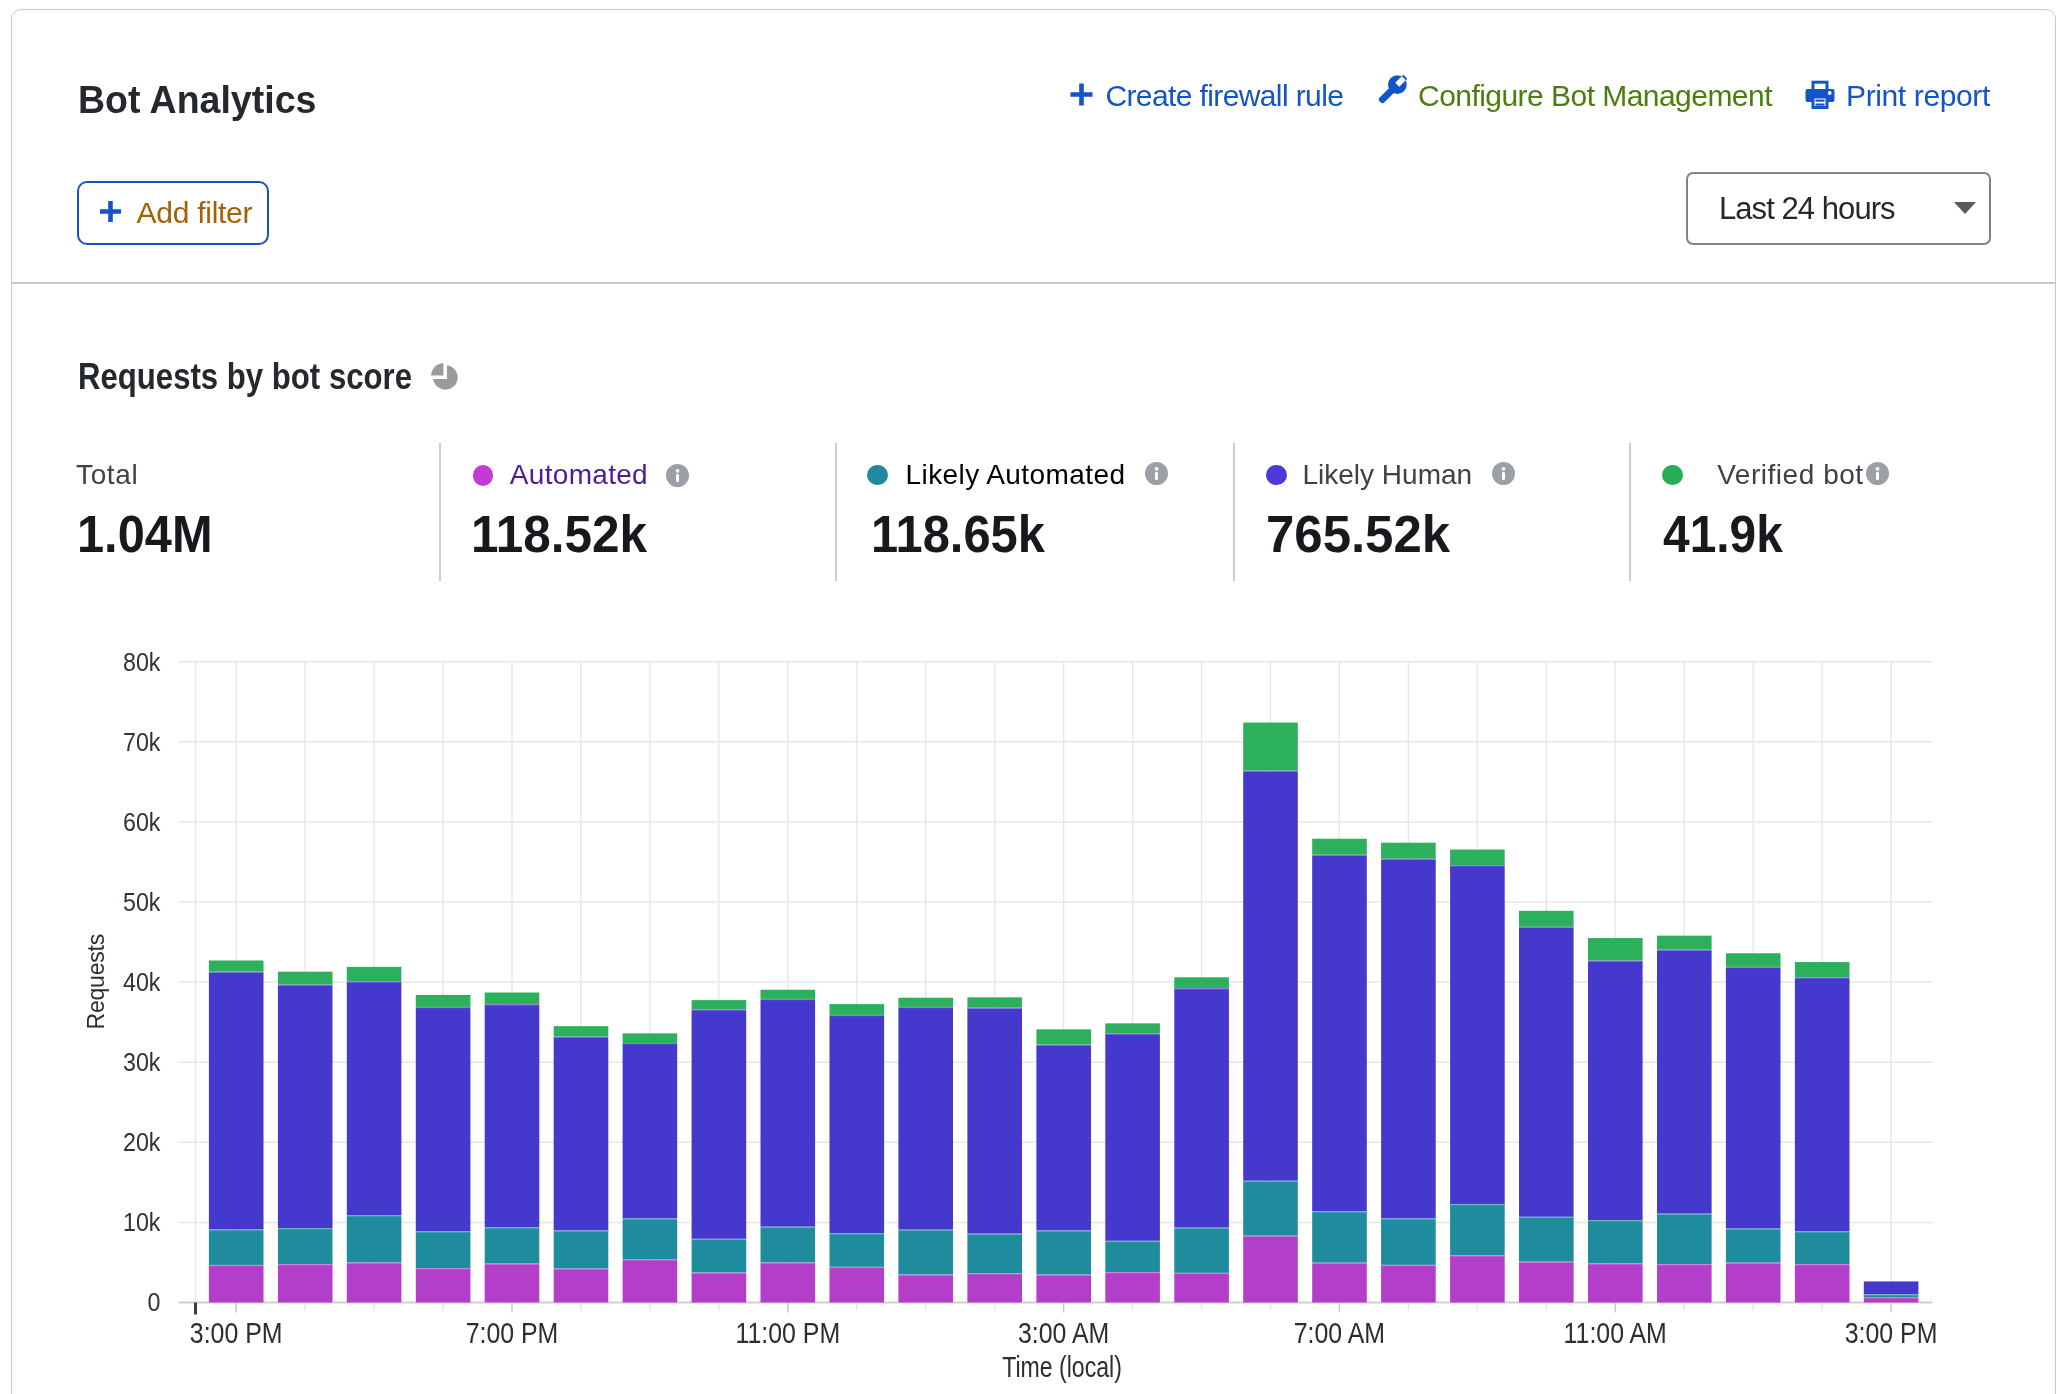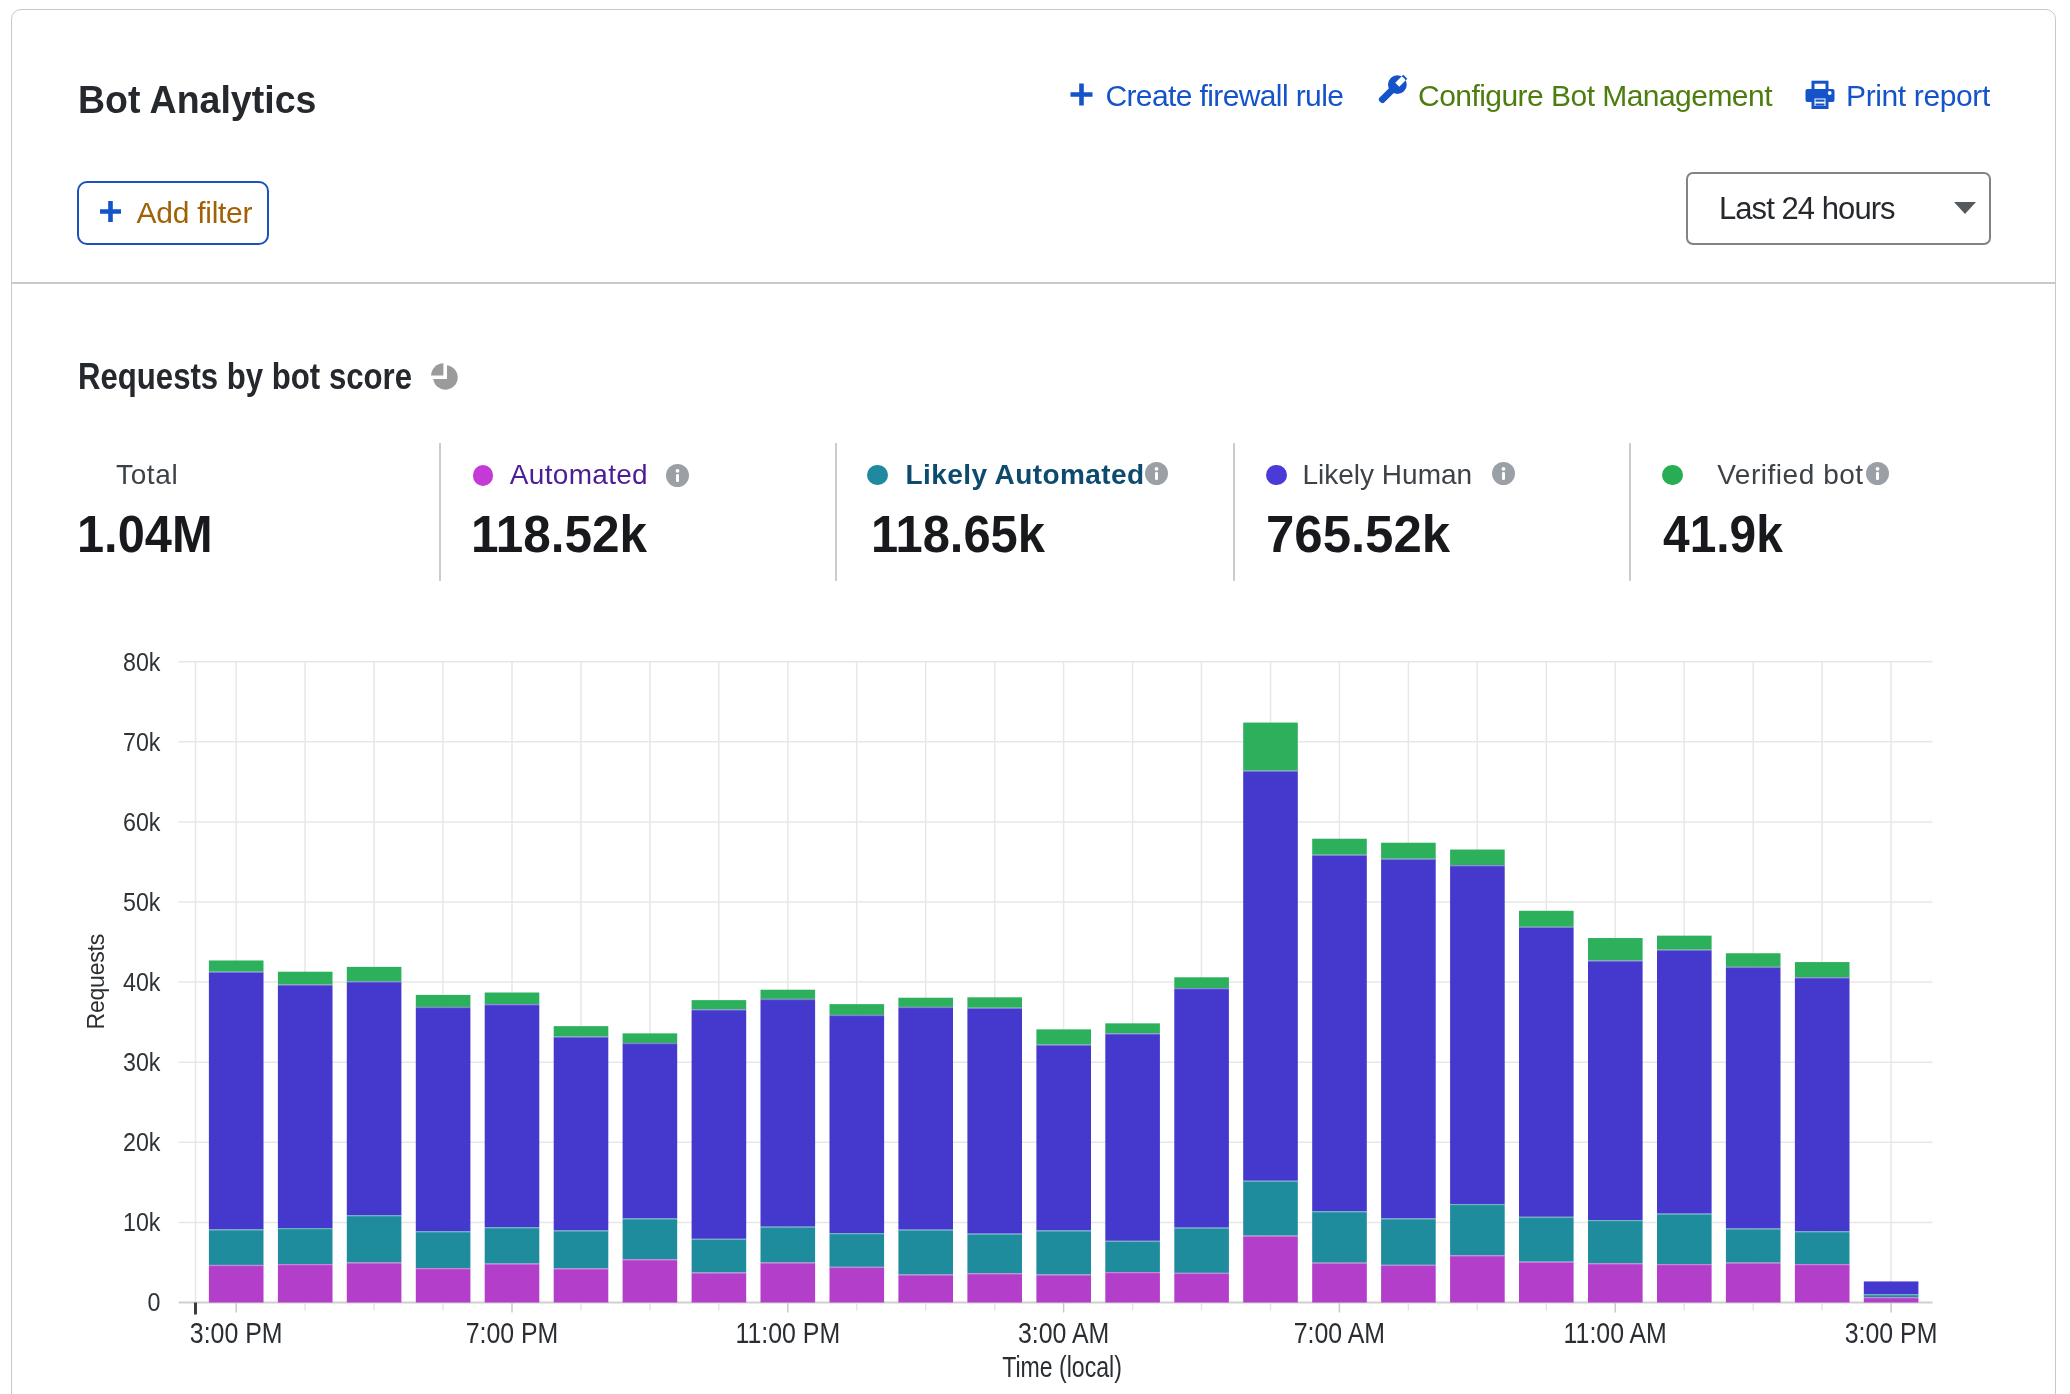--- a/index.html
+++ b/index.html
@@ -41,32 +41,32 @@
   </svg>
 <div id="heading" class="abs" style="left:78px;top:358.9px;font-size:36px;font-weight:700;line-height:1;color:#25282d;transform:scaleX(0.8650);transform-origin:0 0;white-space:nowrap;">Requests by bot score</div>
 <svg width="33" height="33" viewBox="0 0 33 33" style="position:absolute;left:429px;top:361px;" fill="#9b9b9b">
 <path d="M18 4.2 A12.3 12.3 0 1 1 4.2 18 L18 18 Z"></path>
 <path d="M14.4 14.6 L14.4 2.3 A12.3 12.3 0 0 0 2.1 14.6 Z"></path>
 </svg>
 <div class="abs" style="left:439px;top:443px;width:1.5px;height:138px;background:#ccc;"></div>
 <div class="abs" style="left:835px;top:443px;width:1.5px;height:138px;background:#ccc;"></div>
 <div class="abs" style="left:1233px;top:443px;width:1.5px;height:138px;background:#ccc;"></div>
 <div class="abs" style="left:1629px;top:443px;width:1.5px;height:138px;background:#ccc;"></div>
-<div id="lab0" class="abs" style="left:76px;top:460.8px;font-size:28px;font-weight:400;line-height:1;color:#3d4249;letter-spacing:0.65px;white-space:nowrap;margin-left:40px;">Total</div>
+<div id="lab0" class="abs" style="left:76px;top:460.8px;font-size:28px;font-weight:400;line-height:1;color:#3d4249;letter-spacing:0.65px;white-space:nowrap;">Total</div>
 <div id="val0" class="abs" style="left:77.4px;top:508.7px;font-size:51px;font-weight:700;line-height:1;color:#17191d;transform:scaleX(0.9559);transform-origin:0 0;white-space:nowrap;">1.04M</div>
 <div style="position:absolute;left:472.5px;top:465px;width:20.5px;height:20.5px;border-radius:50%;background:#c43ad6;"></div>
 <div id="lab1" class="abs" style="left:509.8px;top:460.8px;font-size:28px;font-weight:400;line-height:1;color:#4c1d95;letter-spacing:0.31px;white-space:nowrap;">Automated</div>
 <svg width="23" height="23" viewBox="0 0 23 23" style="position:absolute;left:665.7px;top:463.8px;">
 <circle cx="11.5" cy="11.5" r="11.5" fill="#9aa0a6"></circle>
 <circle cx="11.5" cy="6.8" r="1.9" fill="#fff"></circle>
 <rect x="10" y="9.9" width="3" height="8.2" rx="1.3" fill="#fff"></rect>
 </svg>
 <div id="val1" class="abs" style="left:470.9px;top:508.7px;font-size:51px;font-weight:700;line-height:1;color:#17191d;transform:scaleX(0.9694);transform-origin:0 0;white-space:nowrap;">118.52k</div>
 <div style="position:absolute;left:867.4px;top:464.5px;width:20.5px;height:20.5px;border-radius:50%;background:#2089a0;"></div>
-<div id="lab2" class="abs" style="left:905.5px;top:460.8px;font-size:28px;font-weight:700;line-height:1;color:#0c4a6e;letter-spacing:0.42px;white-space:nowrap;">Likely Automated</div>
+<div id="lab2" class="abs" style="left:905.5px;top:460.8px;font-size:28px;font-weight:400;line-height:1;color:#000000;letter-spacing:0.42px;white-space:nowrap;">Likely Automated</div>
 <svg width="23" height="23" viewBox="0 0 23 23" style="position:absolute;left:1145.2px;top:461.5px;">
 <circle cx="11.5" cy="11.5" r="11.5" fill="#9aa0a6"></circle>
 <circle cx="11.5" cy="6.8" r="1.9" fill="#fff"></circle>
 <rect x="10" y="9.9" width="3" height="8.2" rx="1.3" fill="#fff"></rect>
 </svg>
 <div id="val2" class="abs" style="left:871.0px;top:508.7px;font-size:51px;font-weight:700;line-height:1;color:#17191d;transform:scaleX(0.9584);transform-origin:0 0;white-space:nowrap;">118.65k</div>
 <div style="position:absolute;left:1266.3px;top:464.5px;width:20.5px;height:20.5px;border-radius:50%;background:#4a3bd8;"></div>
 <div id="lab3" class="abs" style="left:1302.4px;top:460.8px;font-size:28px;font-weight:400;line-height:1;color:#3d4249;letter-spacing:0.01px;white-space:nowrap;">Likely Human</div>
 <svg width="23" height="23" viewBox="0 0 23 23" style="position:absolute;left:1491.9px;top:461.5px;">
 <circle cx="11.5" cy="11.5" r="11.5" fill="#9aa0a6"></circle>

